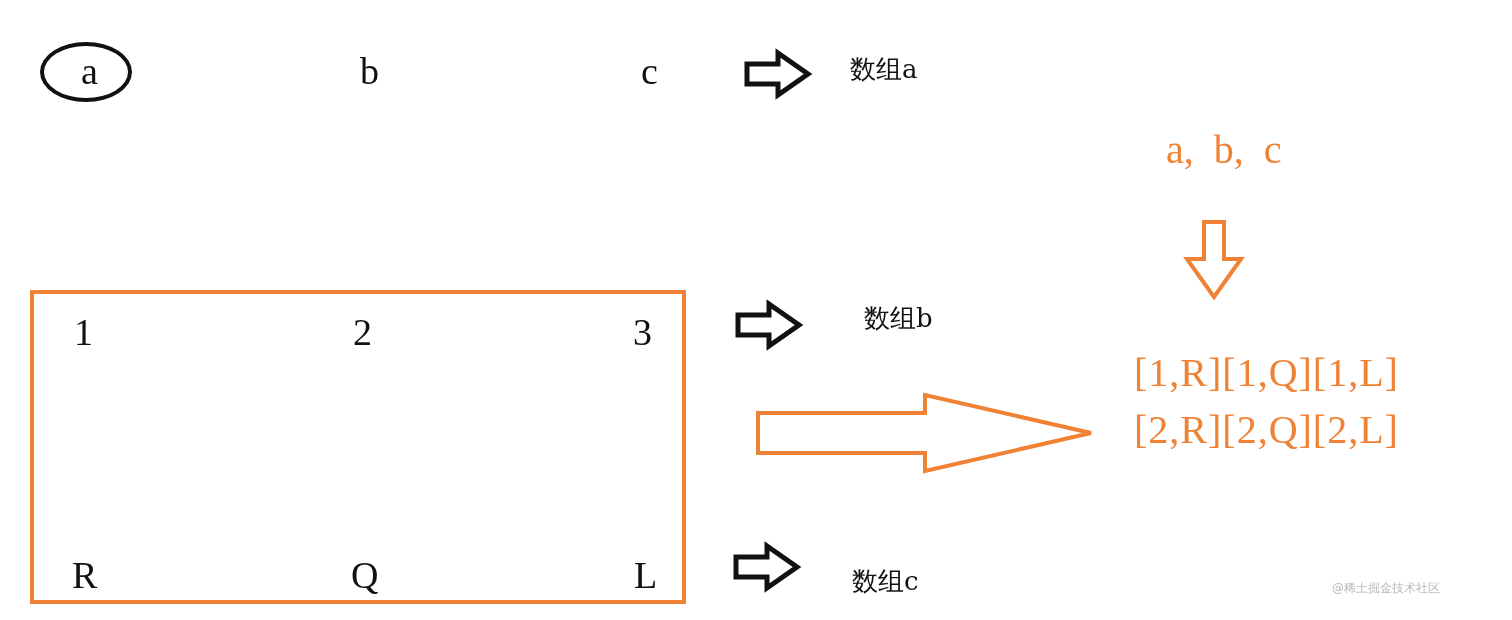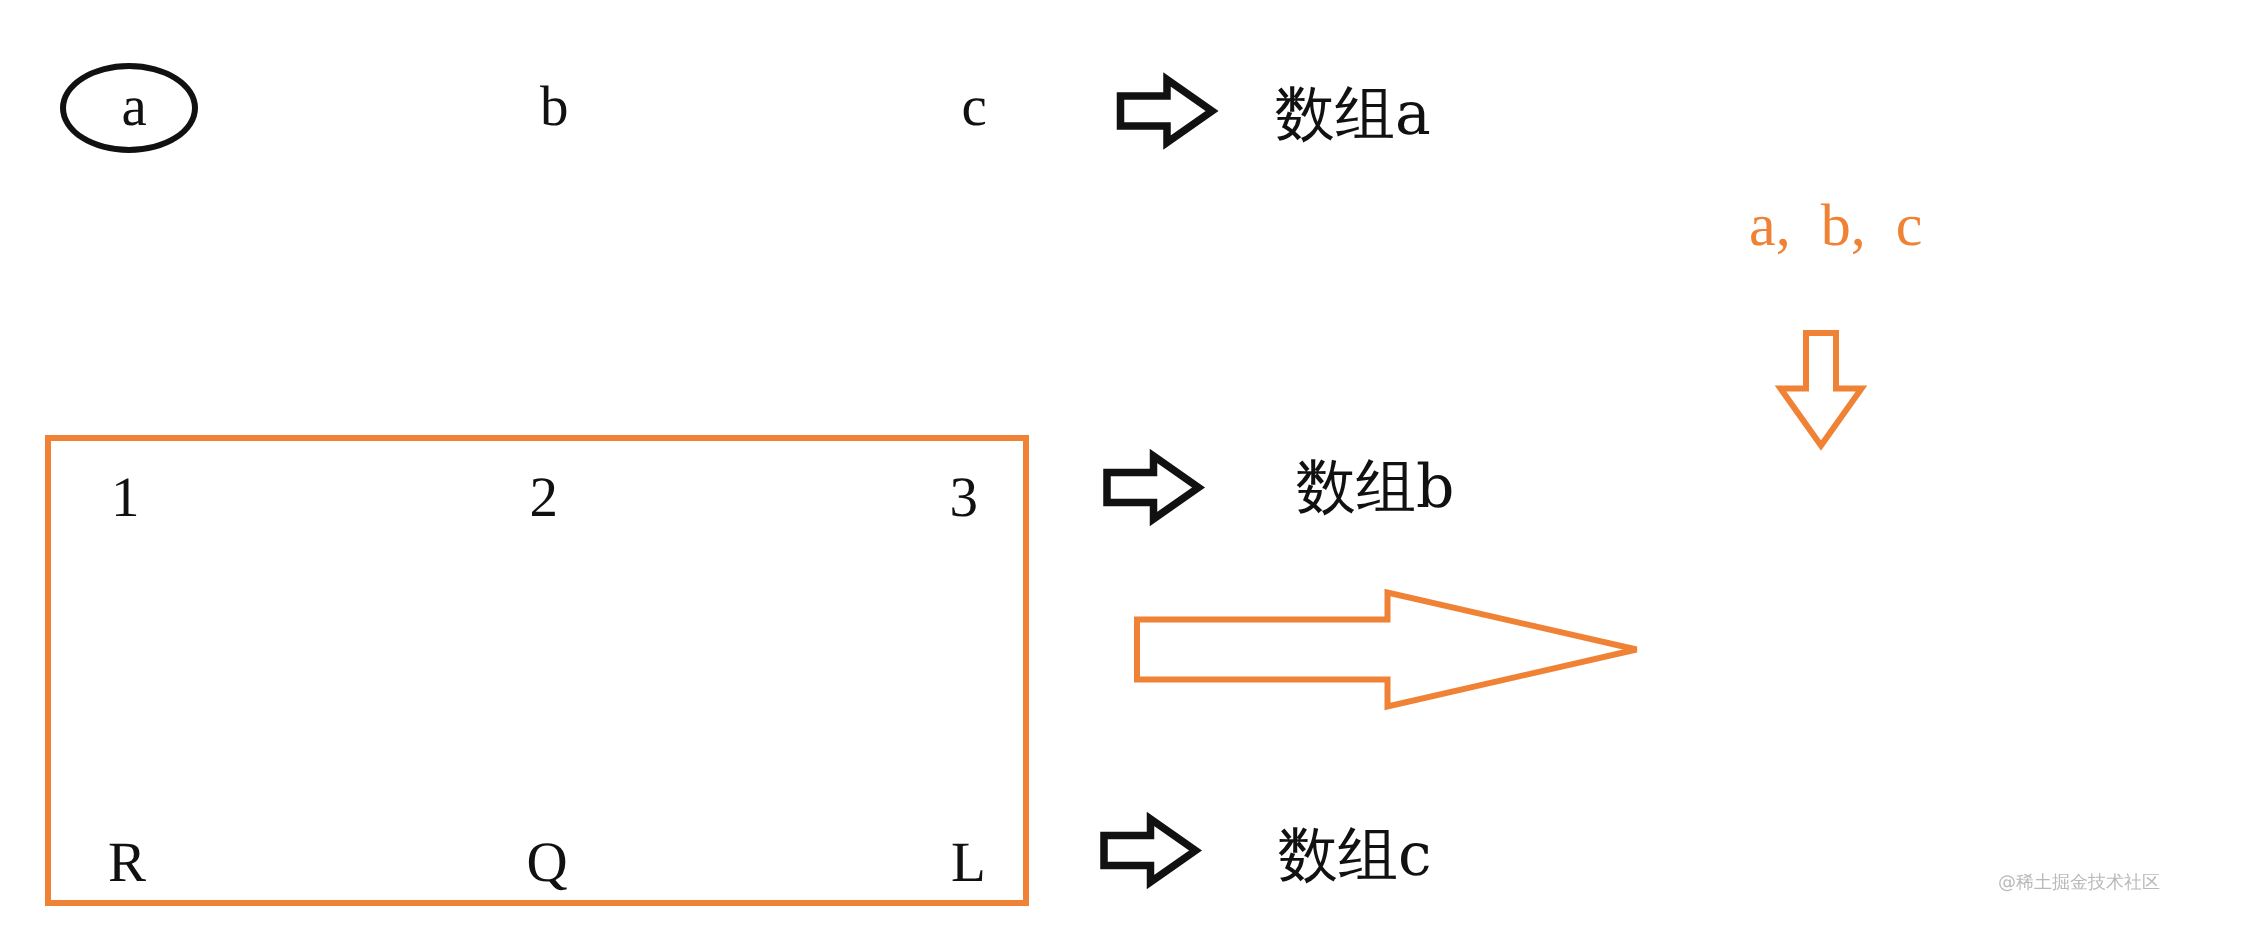--- a/index.html
+++ b/index.html
@@ -1,20 +1,20 @@
 <!DOCTYPE html>
 <html><head>
   <meta charset="utf-8">
   <style>
     html, body { margin: 0; padding: 0; background: #ffffff; }
     body { width: 1512px; height: 620px; position: relative; overflow: hidden;
            font-family: "Liberation Serif", "DejaVu Serif", serif; color: #111; }
     .abs { position: absolute; }
     .lbl { font-size: 38px; line-height: 1; }
-    .cn { font-size: 40px; line-height: 1; font-family: "DejaVu Serif", "Liberation Serif", serif; }
+    .cn { font-size: 26px; line-height: 1; font-family: "DejaVu Serif", "Liberation Serif", serif; }
     .ellipse { position: absolute; left: 40px; top: 42px; width: 92px; height: 60px;
                border: 4px solid #111; border-radius: 50%; box-sizing: border-box; }
     .box { position: absolute; left: 30px; top: 290px; width: 656px; height: 314px;
            border: 4px solid #f08236; box-sizing: border-box; }
     .pairs { position: absolute; left: 1134px; top: 344px; font-size: 40px; line-height: 57px;
              letter-spacing: 1px; color: #f08236; white-space: pre; }
     .abc { position: absolute; left: 1132px; top: 130px; font-size: 40px; color: #f08236;
            white-space: pre; line-height: 1; margin-left: 34px; }
     .watermark { position: absolute; left: 1332px; top: 580px; font-size: 12px; color: #b9b9b9;
                  font-family: "DejaVu Sans", "Liberation Sans", sans-serif; }
@@ -42,26 +42,26 @@
 <div class="abs lbl" style="left:634px; top:556px;">L</div>
 
 <svg style="left:735px; top:300px;" width="70" height="50">
   <polygon points="3,15 34,15 34,4 64,25 34,46 34,35 3,35" fill="none" stroke="#111" stroke-width="5" stroke-linejoin="miter"></polygon>
 </svg>
 <div class="abs cn" style="left:852px; top:305px;margin-left:12px;">数组b</div>
 
 <svg style="left:733px; top:542px;" width="70" height="50">
   <polygon points="3,15 34,15 34,4 64,25 34,46 34,35 3,35" fill="none" stroke="#111" stroke-width="5" stroke-linejoin="miter"></polygon>
 </svg>
-<div class="abs cn" style="left:852px; top:550px;">数组c</div>
+<div class="abs cn" style="left:852px; top:568px;">数组c</div>
 
 <svg style="left:755px; top:390px;" width="345" height="90">
   <polygon points="3,23 170,23 170,5 336,43 170,81 170,63 3,63" fill="none" stroke="#f08236" stroke-width="4" stroke-linejoin="miter"></polygon>
 </svg>
 
 <div class="abc">a,  b,  c</div>
 <svg style="left:1184px; top:220px;" width="64" height="82">
   <polygon points="20,2 40,2 40,39 57,39 30,77 3,39 20,39" fill="none" stroke="#f08236" stroke-width="4" stroke-linejoin="miter"></polygon>
 </svg>
 
-<div class="pairs"></div>
+<div class="pairs"><div>[1,R][1,Q][1,L]</div><div>[2,R][2,Q][2,L]</div></div>
 
 <div class="watermark">@稀土掘金技术社区</div>
 
 </body></html>

